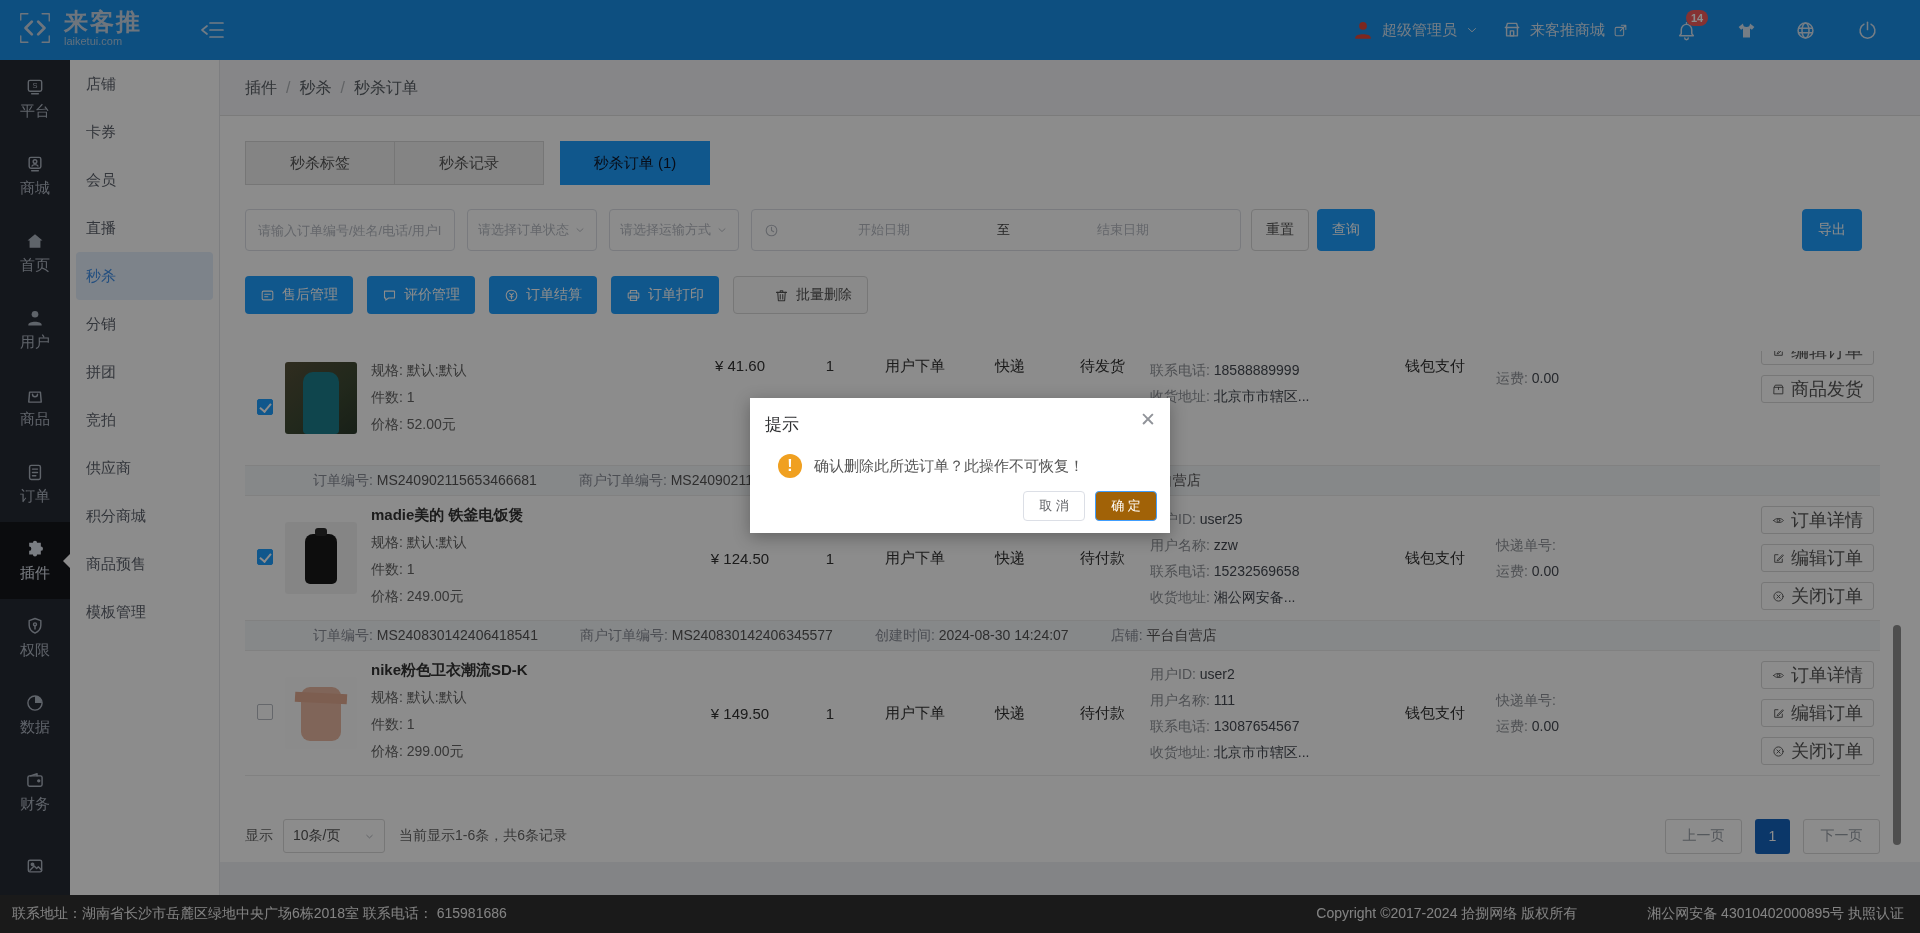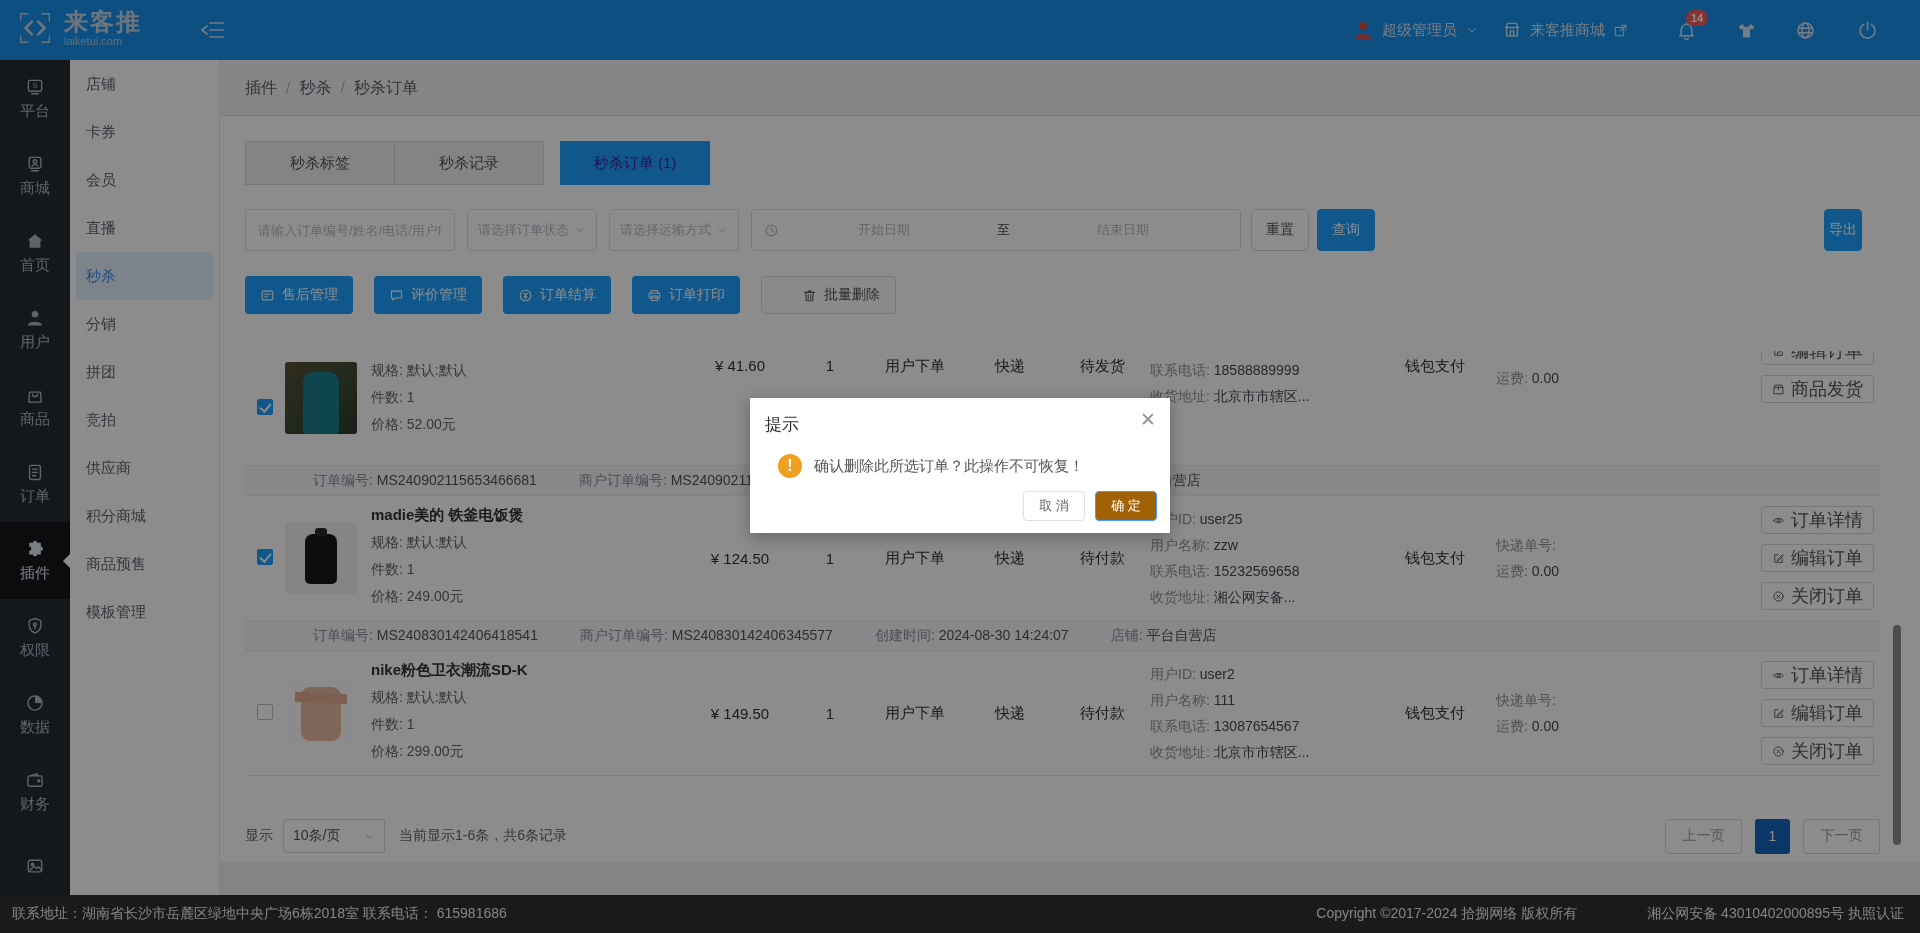--- a/index.html
+++ b/index.html
@@ -31,38 +31,38 @@
   .crumbbar { position:absolute; left:220px; top:60px; width:1700px; height:55px; background:#f4f5f7; }
   .crumb { position:absolute; left:25px; top:18px; font-size:16px; color:#5a5f66; }
   .crumb .sep { margin:0 9px; color:#b0b3b8; }
 
   
   .card { position:absolute; left:220px; top:115px; width:1700px; height:747px; background:#ffffff; border-top:1px solid #e0e0e0; }
 
   .tabs { position:absolute; left:25px; top:25px; display:flex; }
   .tab { width:150px; height:44px; line-height:42px; text-align:center; font-size:15px; color:#555; background:#f1f1f1; border:1px solid #d8d8d8; margin-left:-1px; cursor:pointer; }
   .tab:first-child { margin-left:0; }
-  .tab.active { background:#1e9fff; border-color:#1e9fff; color:#4c1d95;margin-left:16px; }
+  .tab.active { background:#1e9fff; border-color:#1e9fff; color:#0f172a;margin-left:16px; }
 
   
   .filters { position:absolute; left:25px; top:93px; height:42px; display:flex; align-items:center; }
   .f-input { height:42px; border:1px solid #dcdfe6; border-radius:4px; background:#fff; font-size:13px; color:#555; padding:0 12px; font-family:inherit; }
   .f-input::placeholder { color:#b6bac2; }
   .f-select { width:130px; height:42px; border:1px solid #dcdfe6; border-radius:4px; background:#fff; display:flex; align-items:center; justify-content:space-between; padding:0 10px; font-size:13px; color:#b6bac2; margin-left:12px; cursor:pointer; }
   .f-select .chev { color:#b0b4bb; }
   .daterange { width:490px; height:42px; border:1px solid #dcdfe6; border-radius:4px; background:#fff; display:flex; align-items:center; margin-left:12px; padding:0 12px; font-size:13px; }
   .daterange .ph { color:#b6bac2; flex:1; text-align:center; }
   .daterange .to { color:#444; padding:0 8px; }
   .btn { height:42px; border-radius:4px; font-size:14px; display:flex; align-items:center; justify-content:center; cursor:pointer; }
   .btn-plain { background:#fff; border:1px solid #d9d9d9; color:#555; width:58px; margin-left:10px; }
   .btn-prim { background:#1e9fff; border:1px solid #1e9fff; color:#fff; width:58px; margin-left:8px; }
-  .btn-export { position:absolute; right:58px; top:93px; width:38px; }
-
-  
-  .actions { position:absolute; left:25px; top:160px; display:flex; gap:21px; }
+  .btn-export { position:absolute; right:58px; top:93px; width:60px; }
+
+  
+  .actions { position:absolute; left:25px; top:160px; display:flex; gap:14px; }
   .abtn { height:38px; padding:0 15px; border-radius:4px; background:#1e9fff; color:#fff; font-size:14px; display:flex; align-items:center; gap:7px; cursor:pointer; }
   .abtn.gray { background:#fbfbfb; border:1px solid #d9d9d9; color:#555;padding-left:40px; }
 
   
   .tbl { position:absolute; left:25px; top:235px; width:1635px; font-size:14px; }
   .trow { display:grid; grid-template-columns:40px 400px 110px 70px 100px 90px 95px 230px 110px 220px 1fr; align-items:center; }
   .thead { height:28px; font-size:15px; color:#333; font-weight:bold; border-bottom:1px solid #e8e8e8; }
   .thead .c { text-align:center; }
   .prow { border-bottom:1px solid #ececec; position:relative; }
   .c-center { text-align:center; font-size:15px; color:#333; }

